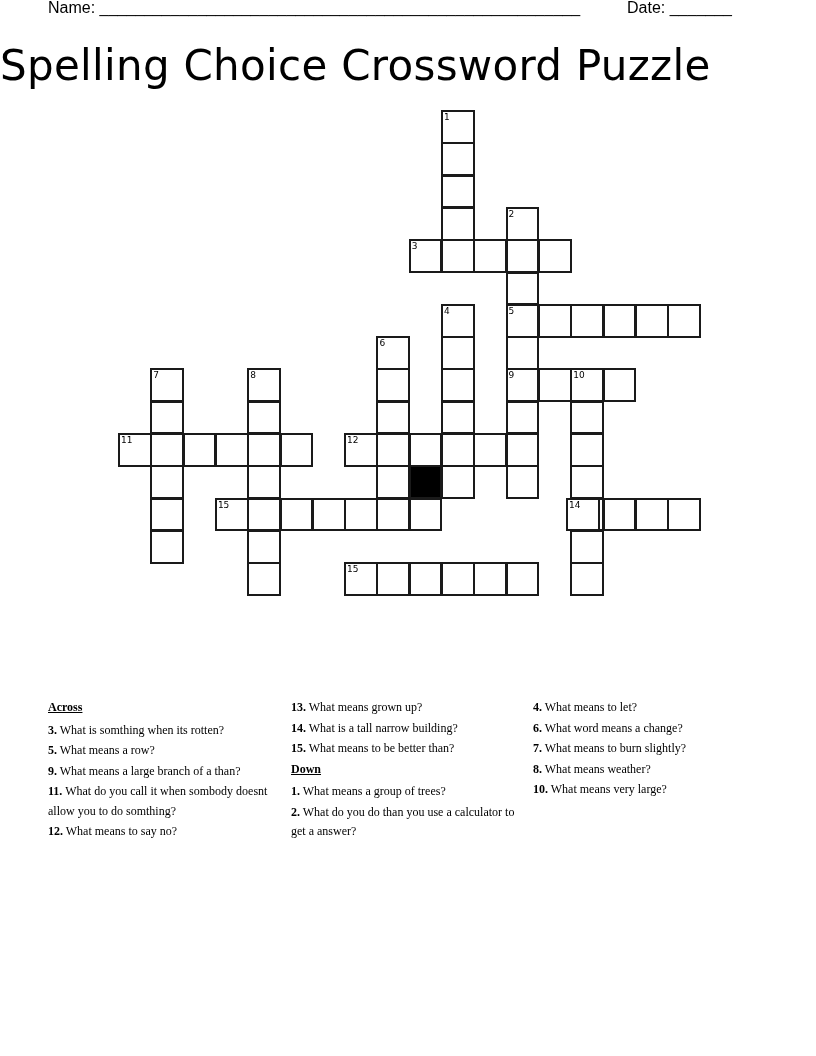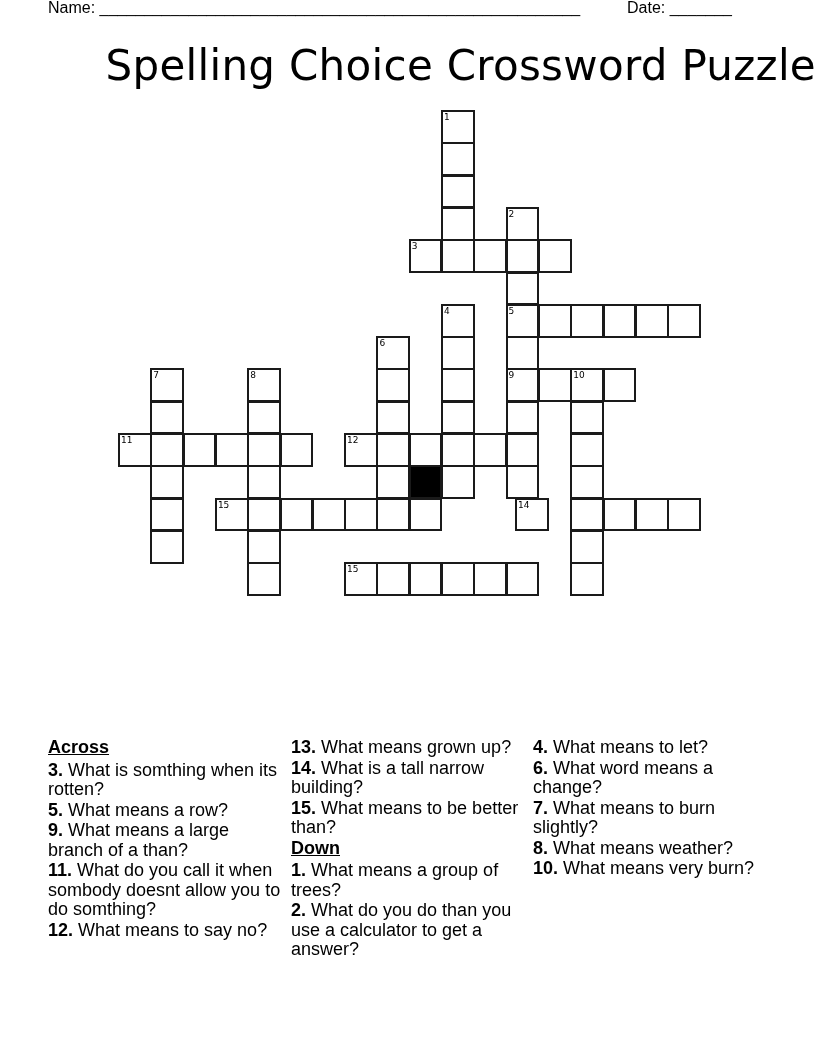--- a/index.html
+++ b/index.html
@@ -4,37 +4,37 @@
   <style>
     html, body { margin: 0; padding: 0; background: #ffffff; }
     body { width: 816px; height: 1056px; position: relative; overflow: hidden; color: #000; }
     .header-line {
       position: absolute; top: -2px; left: 48px; width: 700px;
       font-family: "Liberation Sans", sans-serif; font-size: 16px; line-height: 20px;
     }
     .header-line .name { position: absolute; left: 0; }
     .header-line .date { position: absolute; left: 579px; }
     .title {
-      position: absolute; top: 38px; left: 0; width: 816px; text-align: right;
+      position: absolute; top: 38px; left: 0; width: 816px; text-align: left;
       font-family: "DejaVu Sans", sans-serif; font-size: 42px; line-height: 56px;
       letter-spacing: 0.3px;
     }
     #grid { position: absolute; left: 0; top: 0; width: 816px; height: 700px; }
     .cell {
       position: absolute; box-sizing: border-box; width: 33.8px; height: 33.8px;
       border: 2px solid #1a1a1a; background: #fff;
     }
     .cell.black { background: #000; }
     .cell .num {
       position: absolute; left: 1px; top: 0px;
       font-family: "DejaVu Sans", sans-serif; font-size: 9px; line-height: 10px;
     }
     .clues {
-      position: absolute; top: 738px;
-      font-family: Liberation Sans, sans-serif; font-size: 18px; line-height: 19.5px;
+      position: absolute; top: 698px;
+      font-family: Liberation Serif, serif; font-size: 12px; line-height: 19.5px;
     }
     .clues .heading { font-weight: bold; text-decoration: underline; margin-bottom: 3px; }
     .clues .clue { margin-bottom: 1px; }
     .clues .clue b { font-weight: bold; }
     .col1 { left: 48px; width: 240px; }
     .col2 { left: 291px; width: 240px; }
     .col3 { left: 533px; width: 240px; }
   </style>
 </head>
 <body>
@@ -134,21 +134,21 @@
     </div>
     <div class="cell" style="left: 408.7px; top: 433px;"></div>
     <div class="cell" style="left: 473.3px; top: 433px;"></div>
     <div class="cell" style="left: 214.9px; top: 497.6px;">
       <span class="num">15</span>
     </div>
     <div class="cell" style="left: 279.5px; top: 497.6px;"></div>
     <div class="cell" style="left: 311.8px; top: 497.6px;"></div>
     <div class="cell" style="left: 344.1px; top: 497.6px;"></div>
     <div class="cell" style="left: 408.7px; top: 497.6px;"></div>
-    <div class="cell" style="left: 515px; top: 497.6px; padding-left: 12px;">
+    <div class="cell" style="left: 566px; top: 497.6px; padding-left: 12px;">
       <span class="num">14</span>
     </div>
     <div class="cell" style="left: 602.5px; top: 497.6px;"></div>
     <div class="cell" style="left: 634.8px; top: 497.6px;"></div>
     <div class="cell" style="left: 667.1px; top: 497.6px;"></div>
     <div class="cell" style="left: 344.1px; top: 562.2px;">
       <span class="num">15</span>
     </div>
     <div class="cell" style="left: 376.4px; top: 562.2px;"></div>
     <div class="cell" style="left: 408.7px; top: 562.2px;"></div>
@@ -174,14 +174,14 @@
   <div class="heading">Down</div>
   <div class="clue"><b>1.</b> <span>What means a group of trees?</span></div>
   <div class="clue"><b>2.</b> <span>What do you do than you use a calculator to get a answer?</span></div>
 </div>
 
 <div class="clues col3">
   <div class="clue"><b>4.</b> <span>What means to let?</span></div>
   <div class="clue"><b>6.</b> <span>What word means a change?</span></div>
   <div class="clue"><b>7.</b> <span>What means to burn slightly?</span></div>
   <div class="clue"><b>8.</b> <span>What means weather?</span></div>
-  <div class="clue"><b>10.</b> <span>What means very burn?</span></div>
+  <div class="clue"><b>10.</b> <span>What means very large?</span></div>
 </div>
 
 </body></html>

